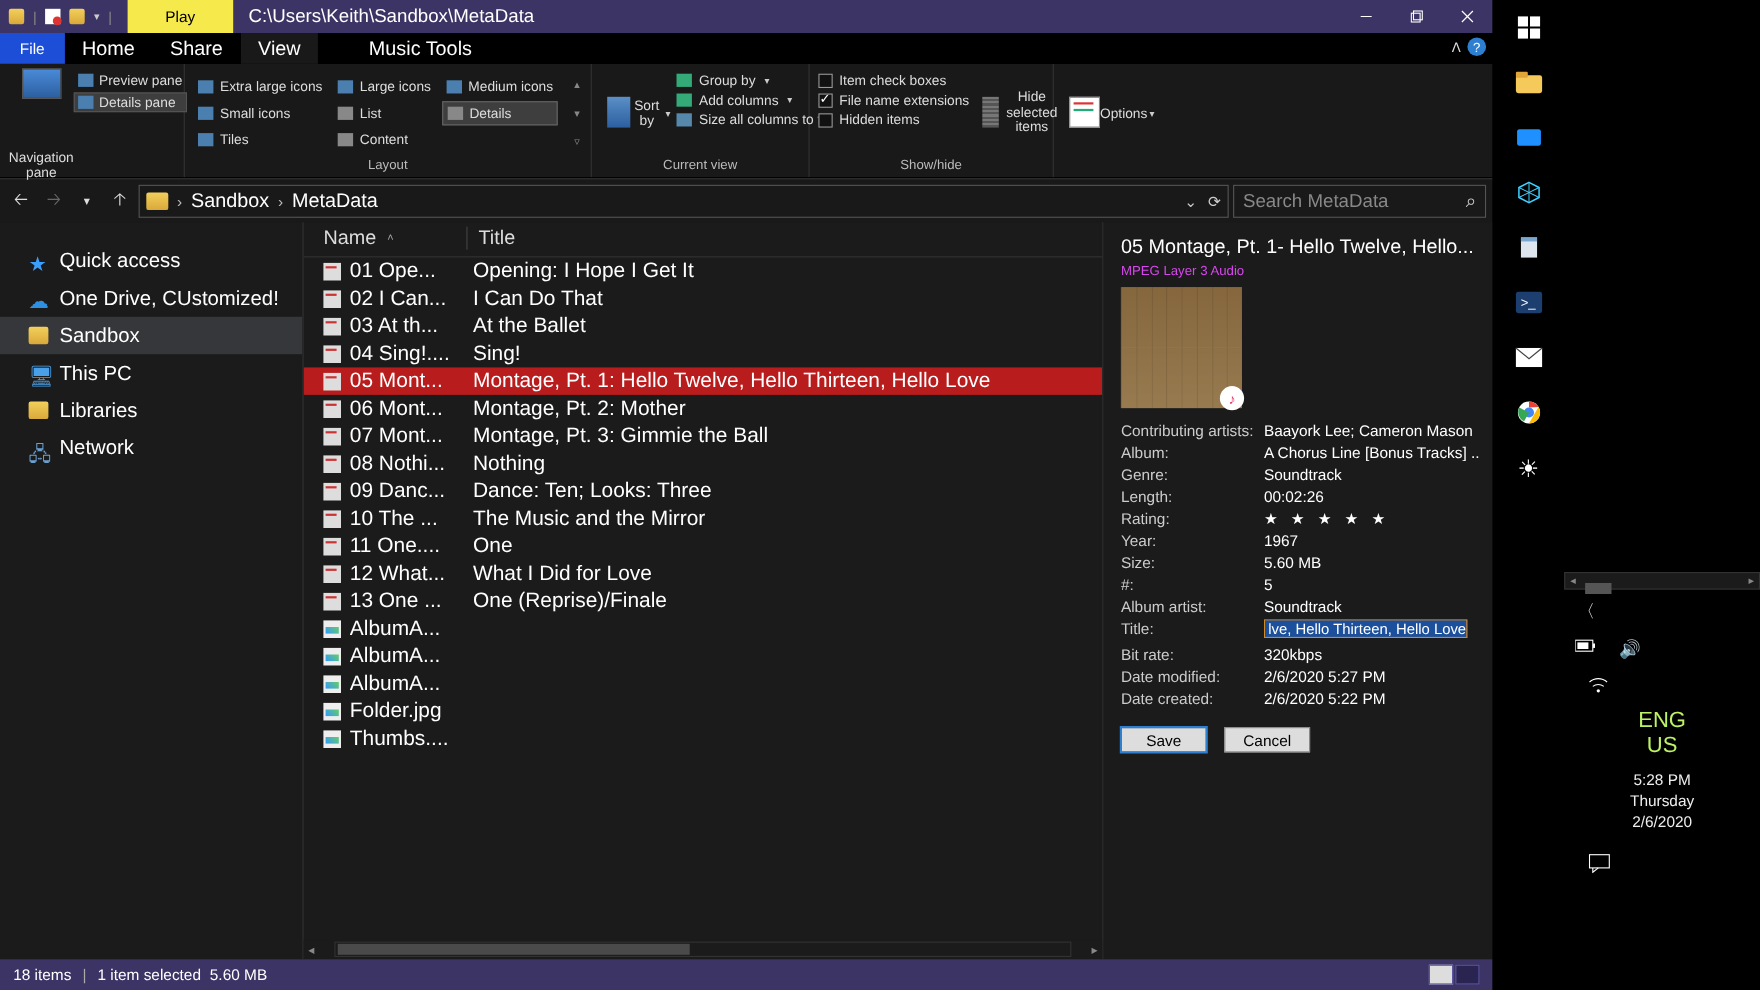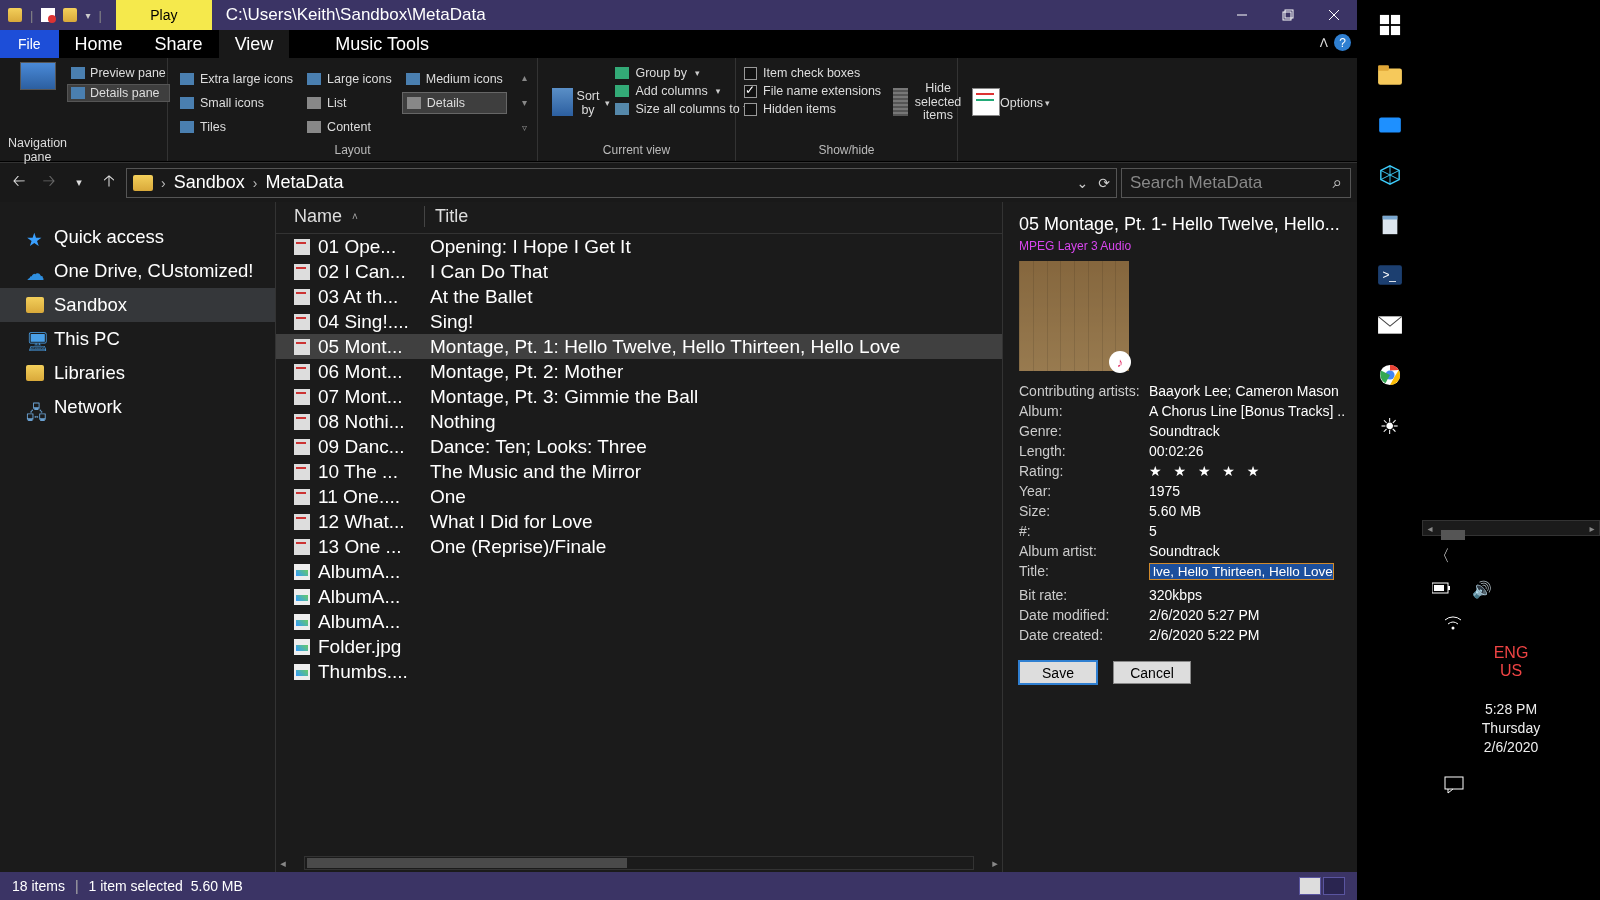--- a/index.html
+++ b/index.html
@@ -71,21 +71,21 @@
   .ico-folder { background:linear-gradient(#f3cf5b,#d9a93a); border-radius:2px;}
   .ico-pc { color:#4aa0e8; }
   .ico-lib { background:linear-gradient(#f3cf5b,#d9a93a); border-radius:2px;}
   .ico-net { color:#6aa0d0; }
   .filepane { flex:1; background:#1b1b1b; border-left:1px solid #333; position:relative; display:flex; flex-direction:column;}
   .cols { display:flex; font-size:18px; color:#ddd; padding:4px 0 6px 18px; border-bottom:1px solid #333;}
   .col-name { width:130px; display:flex; align-items:center; gap:6px;}
   .sort-caret { font-size:10px; color:#aaa; margin-left:4px;}
   .rows { flex:1; overflow:hidden; font-size:19px; }
   .row { display:flex; align-items:center; padding:1px 0 1px 18px; height:25px;}
-  .row.sel { background:#404040; }
+  .row.sel { background:#b91c1c; }
   .row .ic { width:16px; height:16px; margin-right:8px; background:#ddd; display:inline-block; position:relative;}
   .row .ic::after{content:"";position:absolute;top:3px;left:2px;width:10px;height:2px;background:#c33;}
   .row .ic.img { background:#eee; }
   .row .ic.img::after{content:"";position:absolute;top:6px;left:2px;width:12px;height:6px;background:linear-gradient(45deg,#39f,#6c6);}
   .row .nm { width:112px; overflow:hidden; white-space:nowrap;}
   .row .ti { flex:1; white-space:nowrap; overflow:hidden;}
   .hscroll { height:18px; background:#1b1b1b; display:flex; align-items:center;}
   .hscroll .track{ flex:1; height:14px; background:#1b1b1b; border:1px solid #333; margin:0 14px; position:relative;}
   .hscroll .thumb{ position:absolute; left:2px; top:1px; height:10px; width:320px; background:#4a4a4a;}
   .hscroll .arr{ width:14px; color:#888; text-align:center; font-size:11px;}
@@ -116,21 +116,21 @@
   .apps-col { width:65px; background:#000; display:flex; flex-direction:column; align-items:center; gap:28px; padding-top:14px;}
   .app-ico{ width:26px; height:22px; }
   .tray-col { flex:1; background:#000; position:relative;}
   .tray-hscroll{ position:absolute; left:0; right:0; top:520px; height:16px; background:#1b1b1b; border:1px solid #333; display:flex; align-items:center;}
   .tray-hscroll .arr{width:14px;text-align:center;color:#888;font-size:10px;}
   .tray-hscroll .tk{flex:1;position:relative;}
   .tray-hscroll .th{position:absolute;left:4px;top:2px;width:24px;height:10px;background:#555;}
   .tray-caret{ position:absolute; left:12px; top:546px; color:#ddd; font-size:16px;}
   .tray-icons{ position:absolute; left:10px; top:580px; display:flex; gap:20px; color:#eee; font-size:16px;}
   .tray-net{ position:absolute; left:22px; top:616px; color:#eee; font-size:16px;}
-  .tray-lang{ position:absolute; left:0; right:0; top:644px; text-align:center; font-size:16px; color:#ef4444;}
+  .tray-lang{ position:absolute; left:0; right:0; top:644px; text-align:center; font-size:20px; color:#bef264;}
   .tray-time{ position:absolute; left:0; right:0; top:700px; text-align:center; font-size:14px; color:#eee; line-height:1.35;}
   .tray-msg{ position:absolute; left:22px; top:776px; color:#eee; font-size:18px;}
   .apps-col svg{display:block;}
 </style>
 </head>
 <body>
 
 <div class="desktop">
 
   <div class="titlebar">
@@ -498,21 +498,21 @@
           <div class="v">Baayork Lee; Cameron Mason</div>
         <div class="k">Album:</div>
           <div class="v">A Chorus Line [Bonus Tracks] ...</div>
         <div class="k">Genre:</div>
           <div class="v">Soundtrack</div>
         <div class="k">Length:</div>
           <div class="v">00:02:26</div>
         <div class="k">Rating:</div>
           <div class="v stars">★ ★ ★ ★ ★</div>
         <div class="k">Year:</div>
-          <div class="v">1975</div>
+          <div class="v">1967</div>
         <div class="k">Size:</div>
           <div class="v">5.60 MB</div>
         <div class="k">#:</div>
           <div class="v">5</div>
         <div class="k">Album artist:</div>
           <div class="v">Soundtrack</div>
         <div class="k">Title:</div>
           <div class="v"><span class="title-edit"><span>lve, Hello Thirteen, Hello Love</span><span class="caret">&nbsp;</span></span></div>
         <div class="k">Bit rate:</div>
           <div class="v">320kbps</div>

